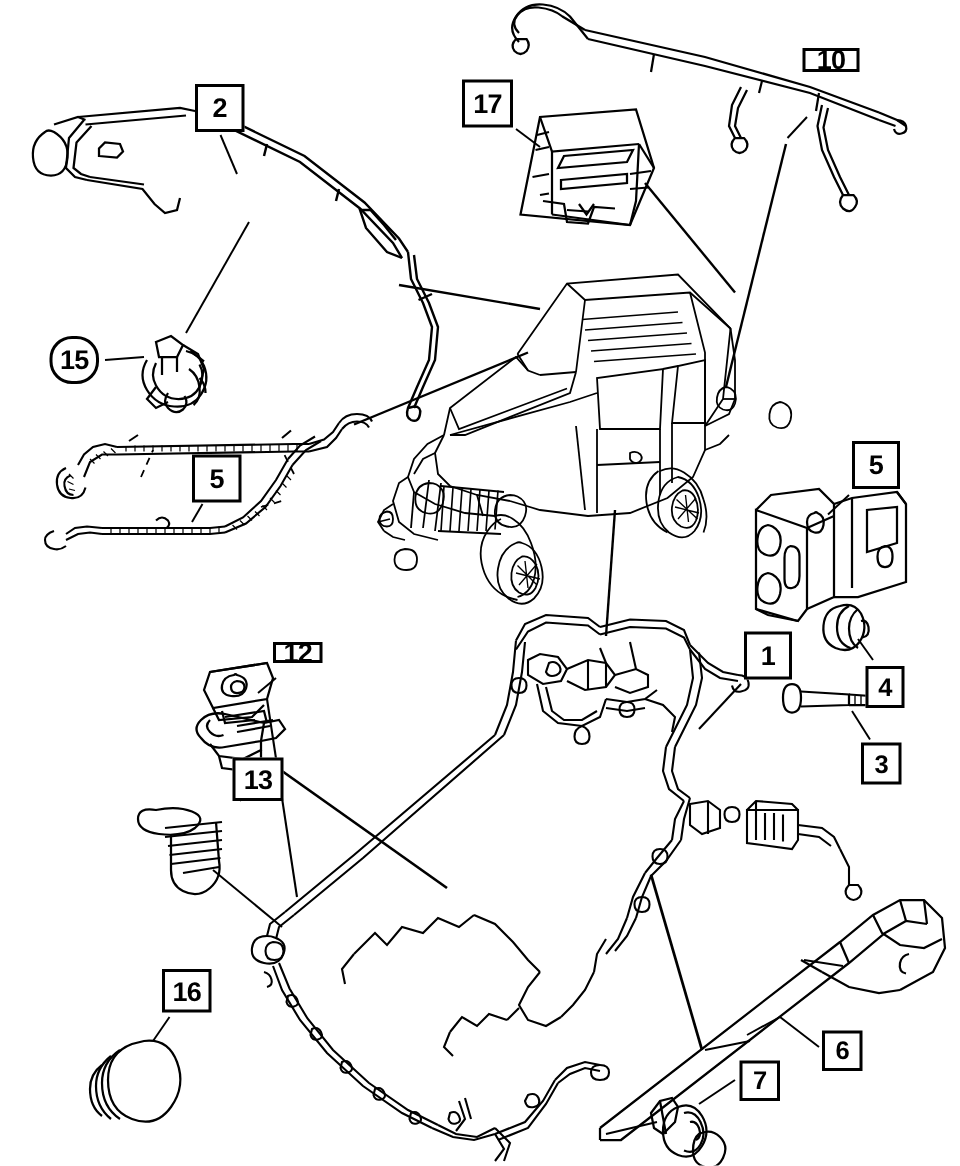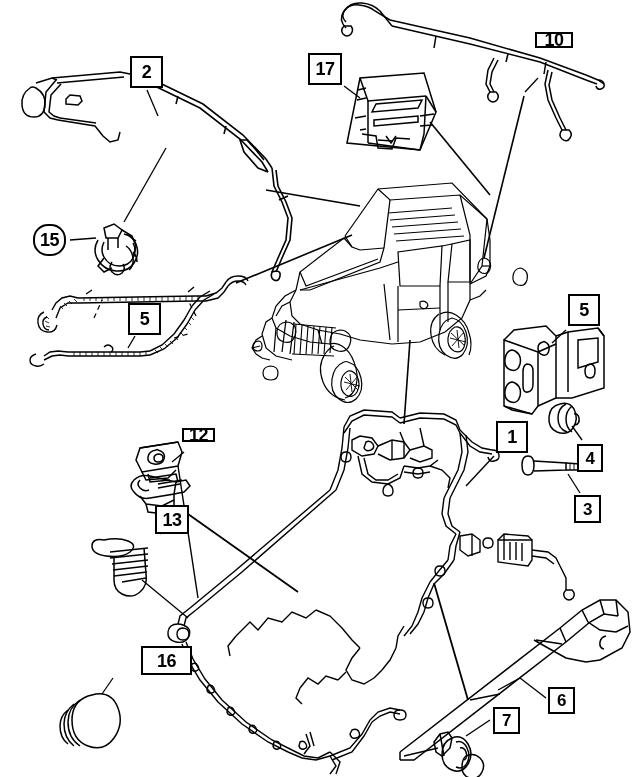--- a/index.html
+++ b/index.html
@@ -479,19 +479,19 @@
   <div class="callout c-md" style="left:496px;top:421px;width:32px;height:32px;">1</div>
 
   <div class="callout c-sm" style="left:577px;top:444px;width:26px;height:28px;">4</div>
 
   <div class="callout c-sm" style="left:574px;top:495px;width:27px;height:28px;">3</div>
 
   <div class="callout c-md" style="left:182px;top:428px;width:33px;height:14px;">12</div>
 
   <div class="callout c-md" style="left:155px;top:505px;width:34px;height:29px;">13</div>
 
-  <div class="callout c-md" style="left:108px;top:646px;width:51px;height:29px;margin-left:33px;">16</div>
+  <div class="callout c-md" style="left:108px;top:646px;width:33px;height:29px;">16</div>
 
   <div class="callout c-sm" style="left:548px;top:687px;width:27px;height:27px;">6</div>
 
   <div class="callout c-sm" style="left:493px;top:707px;width:27px;height:27px;">7</div>
 
 </div>
 
 </body></html>

